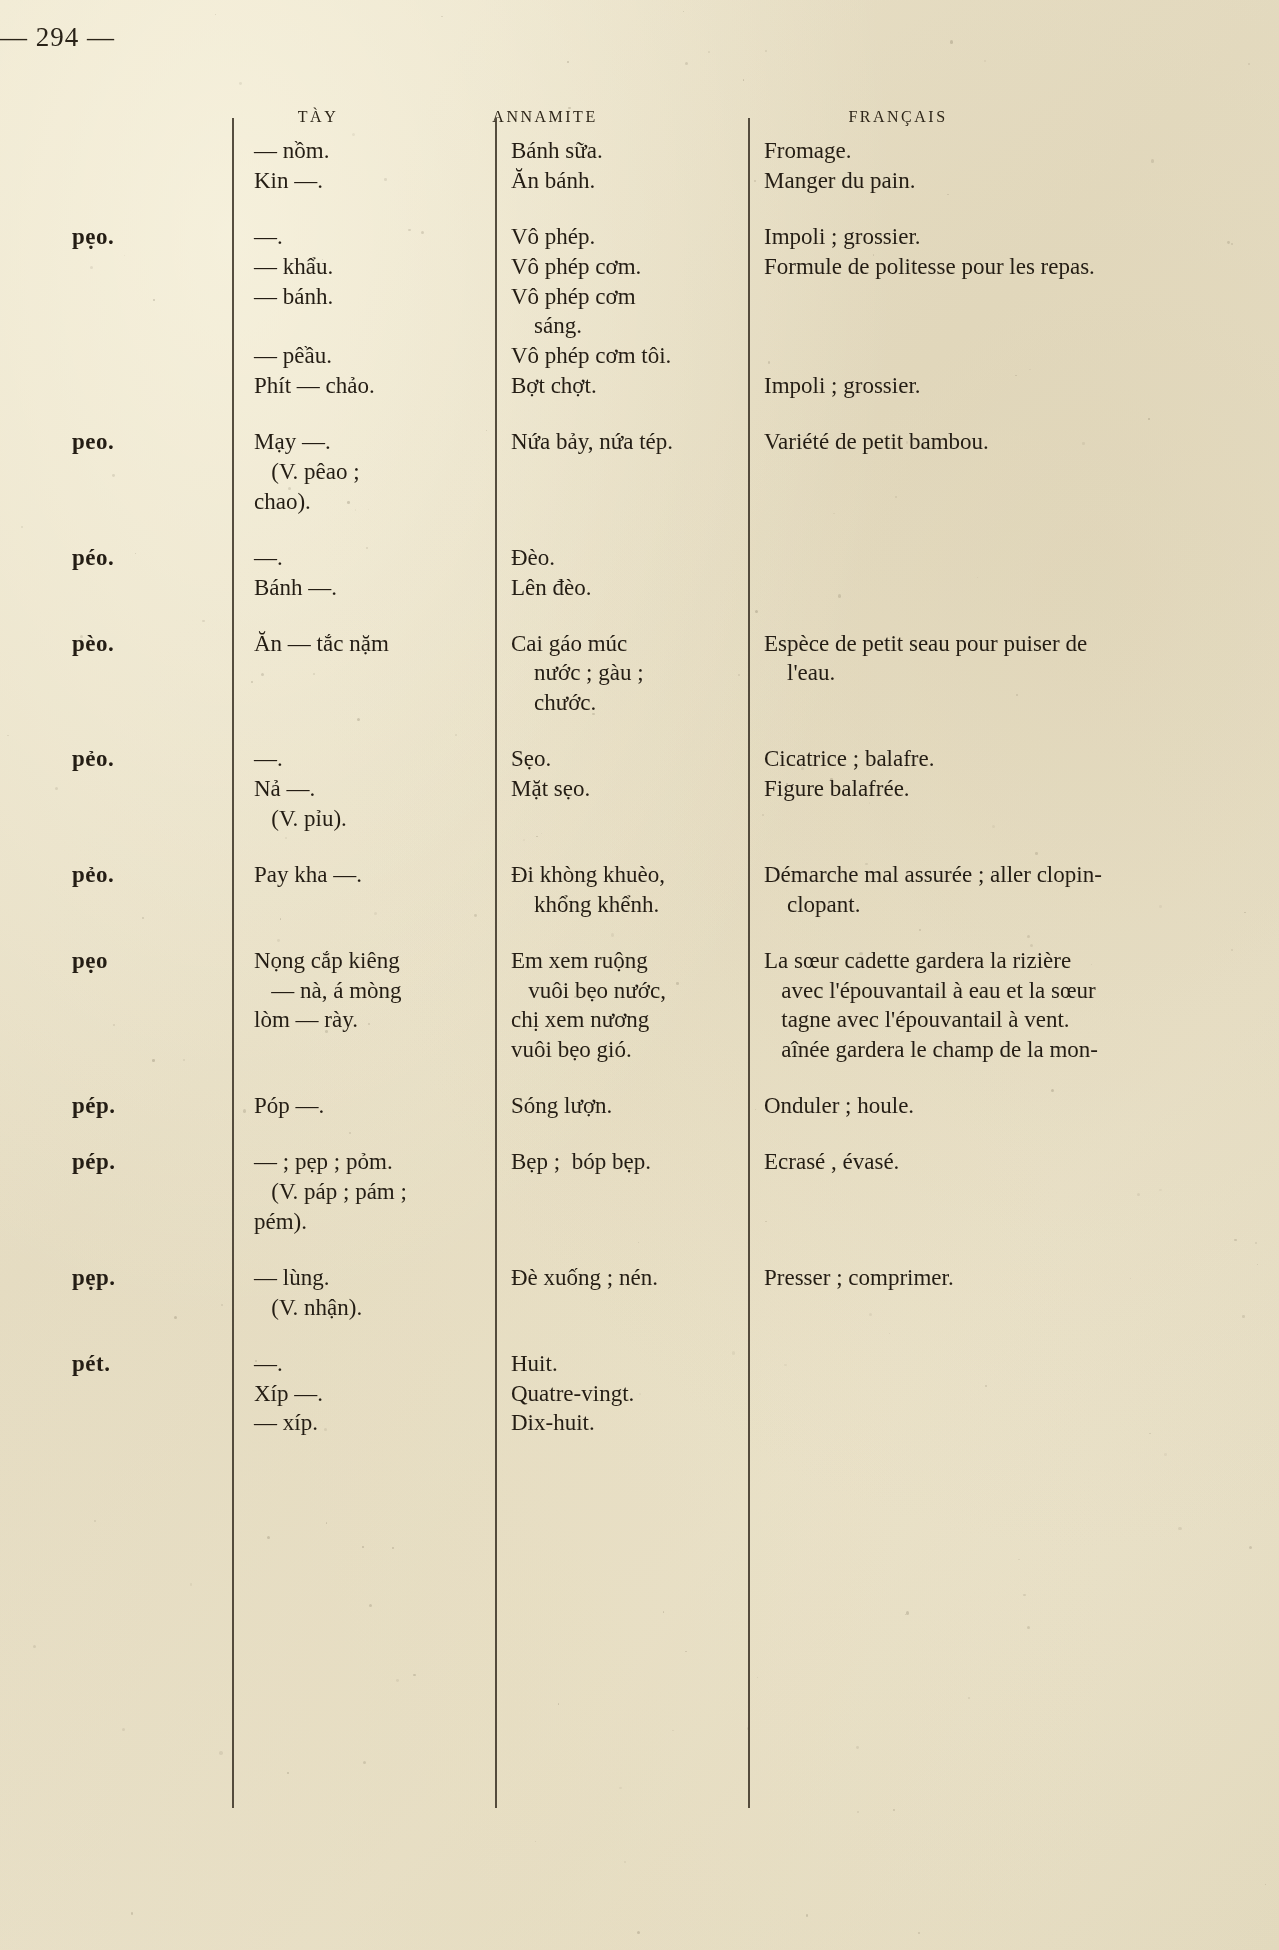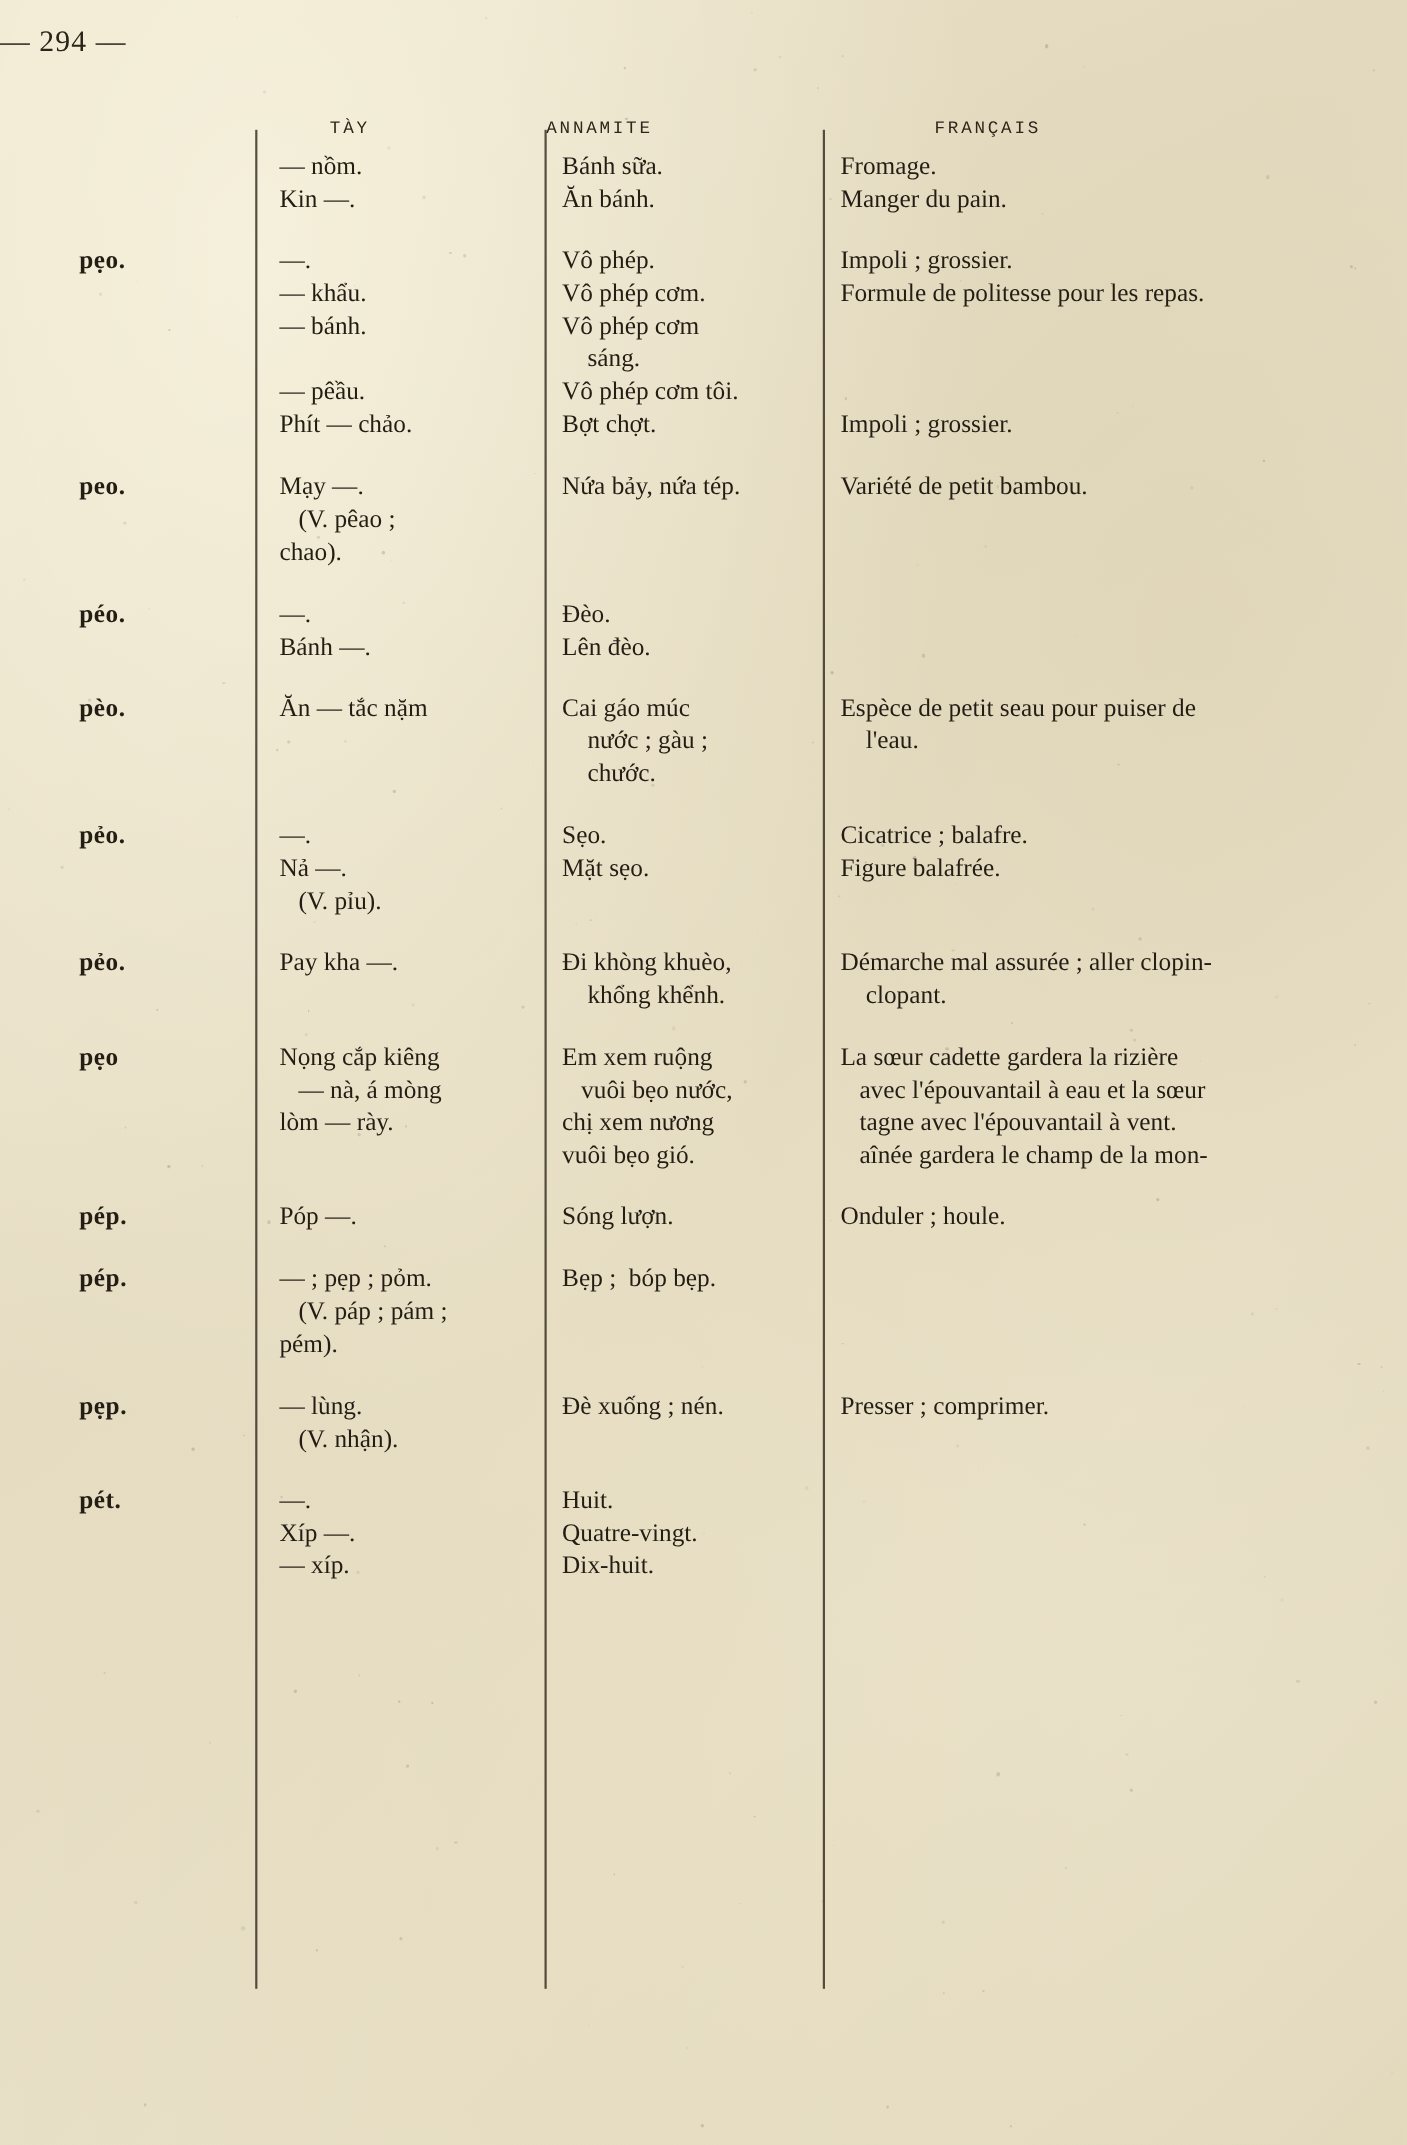--- a/index.html
+++ b/index.html
@@ -53,21 +53,20 @@
     left: 0;
     width: 100%;
     height: 20px;
   }
   .col-head {
     position: absolute;
     font-size: 16px;
     letter-spacing: 2.5px;
     color: #2e2619;
     text-align: center;
-    font-family: Liberation Mono, monospace;
   }
   .ch-tay   { left: 228px; width: 180px; }
   .ch-ann   { left: 450px; width: 190px; }
   .ch-fr    { left: 808px; width: 180px; }
 
   
   .vrule {
     position: absolute;
     width: 2px;
     background: #3a3124;
@@ -308,20 +307,23 @@
       <div style="height: 26px;"></div>
       <div class="row">
         <div class="c-head">pép.</div>
         <div class="c-tay">
           <span class="ln">— ; pẹp ; pỏm.</span>
           <span class="ln">   (V. páp ; pám ;</span>
           <span class="ln">pém).</span>
         </div>
         <div class="c-ann">
           <span class="ln">Bẹp ;  bóp bẹp.</span>
+        </div>
+        <div class="c-fr">
+          <span class="ln">Ecrasé , évasé.</span>
         </div>
       </div>
       <div style="height: 26px;"></div>
       <div class="row">
         <div class="c-head">pẹp.</div>
         <div class="c-tay">
           <span class="ln">— lùng.</span>
           <span class="ln">   (V. nhận).</span>
         </div>
         <div class="c-ann">

